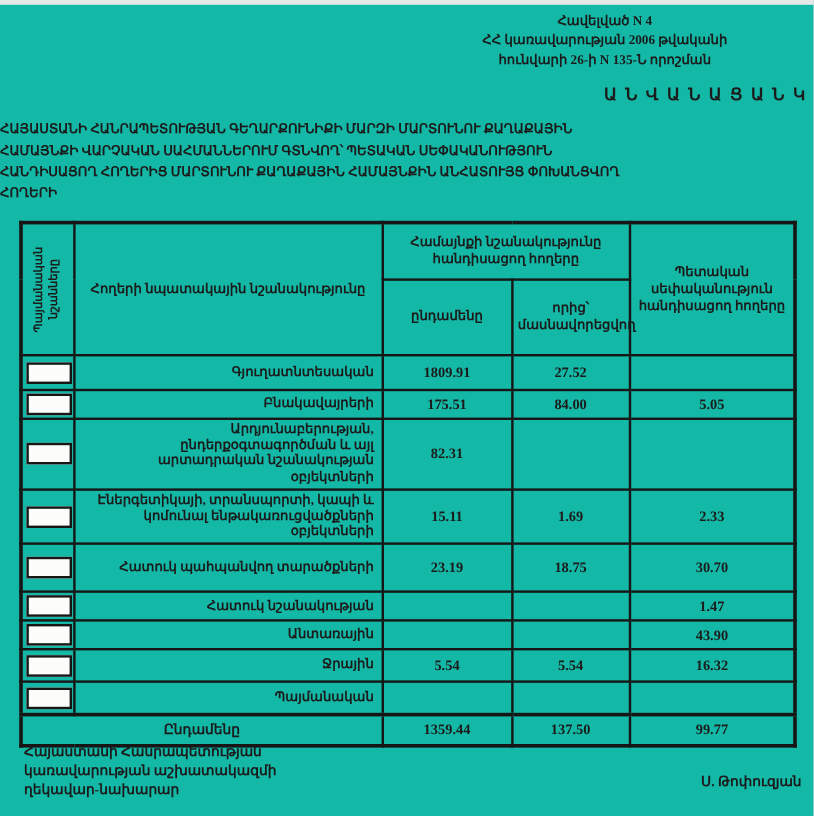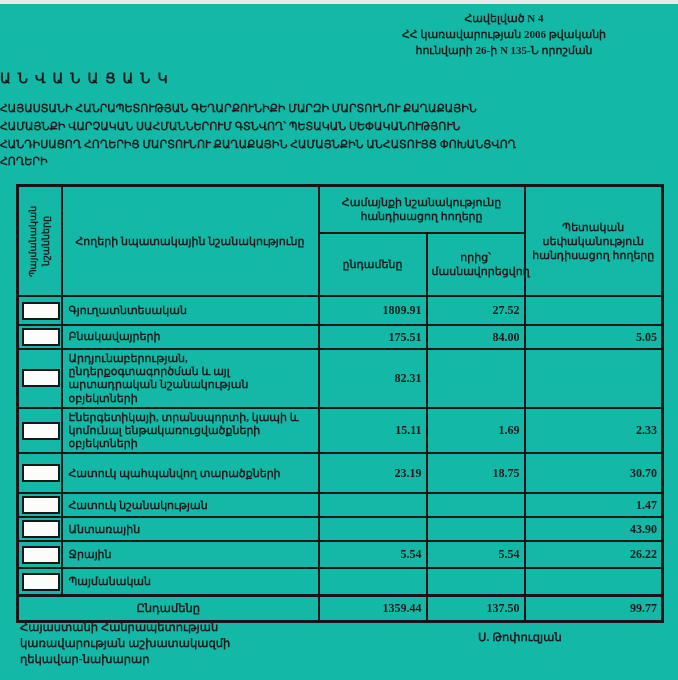--- a/index.html
+++ b/index.html
@@ -12,21 +12,21 @@
     color: #1b1b1b;
     font-family: Liberation Serif, serif;
     overflow: hidden;
   }
   .appendix {
     position: absolute; top: 7px; left: 330px; width: 348px;
     text-align: center; font-size: 11px; font-weight: 700; line-height: 1.45;
   }
   .doc-title {
     position: absolute; top: 66px; left: 0; width: 100%;
-    text-align: left; font-size: 14px; font-weight: 700; letter-spacing: 7px;
+    text-align: right; font-size: 14px; font-weight: 700; letter-spacing: 7px;
   }
   .doc-subtitle {
     position: absolute; top: 96px; left: 0; width: 100%;
     font-size: 11px; font-weight: 700; line-height: 1.62;
   }
   table.land-table {
     position: absolute; left: 16px; top: 180px;
     width: 645px;
     border-collapse: collapse; table-layout: fixed;
     border: 3px solid #161616;
@@ -46,36 +46,36 @@
     font-size: 9.5px; font-weight: 700; line-height: 1.35;
     max-height: 98px; text-align: center;
   }
   td.legend-cell { text-align: center; }
   .legend-box {
     display: block; width: 38px; height: 18px;
     border: 2px solid #161616; margin: 2px auto 2px 3px;
     background: #fcfcfb;
   }
   td.name-cell {
-    font-size: 11px; text-align: left; padding: 2px 6px; line-height: 1.2;
-  }
-  td.num-cell { font-size: 12px; text-align: right; padding: 2px 4px; }
+    font-size: 11px; text-align: right; padding: 2px 6px; line-height: 1.2;
+  }
+  td.num-cell { font-size: 12px; text-align: center; padding: 2px 4px; }
   tr.r1 { height: 29px; } tr.r2 { height: 16px; } tr.r3 { height: 40px; }
   tr.r4 { height: 32px; } tr.r5 { height: 40px; } tr.r6 { height: 23px; }
   tr.r7 { height: 23px; } tr.r8 { height: 27px; } tr.r9 { height: 27px; }
   tr.total-row { height: 26px; }
   tr.total-row td { border-top: 3px solid #161616; }
   td.total-label-cell { font-size: 11.5px; text-align: center; }
   .footer-block {
     position: absolute; left: 20px; top: 616px;
     font-size: 11.5px; font-weight: 700; line-height: 1.38;
   }
   .signature {
-    position: absolute; left: 478px; top: 626px; width: 190px;
-    text-align: left; font-size: 11.5px; font-weight: 700;
+    position: absolute; left: 478px; top: 640px; width: 190px;
+    text-align: right; font-size: 11.5px; font-weight: 700;
   }
 </style>
 </head>
 <body>
 
 <div class="page">
 
   <div class="appendix">
     <div>Հավելված N 4</div>
     <div>ՀՀ կառավարության 2006 թվականի</div>
@@ -179,21 +179,21 @@
         <td class="num-cell"></td>
         <td class="num-cell">43.90</td>
       </tr>
       <tr class="r8">
         <td class="legend-cell">
             <span class="legend-box"></span>
           </td>
         <td class="name-cell">Ջրային</td>
         <td class="num-cell">5.54</td>
         <td class="num-cell">5.54</td>
-        <td class="num-cell">26.22</td>
+        <td class="num-cell">16.32</td>
       </tr>
       <tr class="r9">
         <td class="legend-cell">
             <span class="legend-box"></span>
           </td>
         <td class="name-cell">Պայմանական</td>
         <td class="num-cell"></td>
         <td class="num-cell"></td>
         <td class="num-cell"></td>
       </tr>

